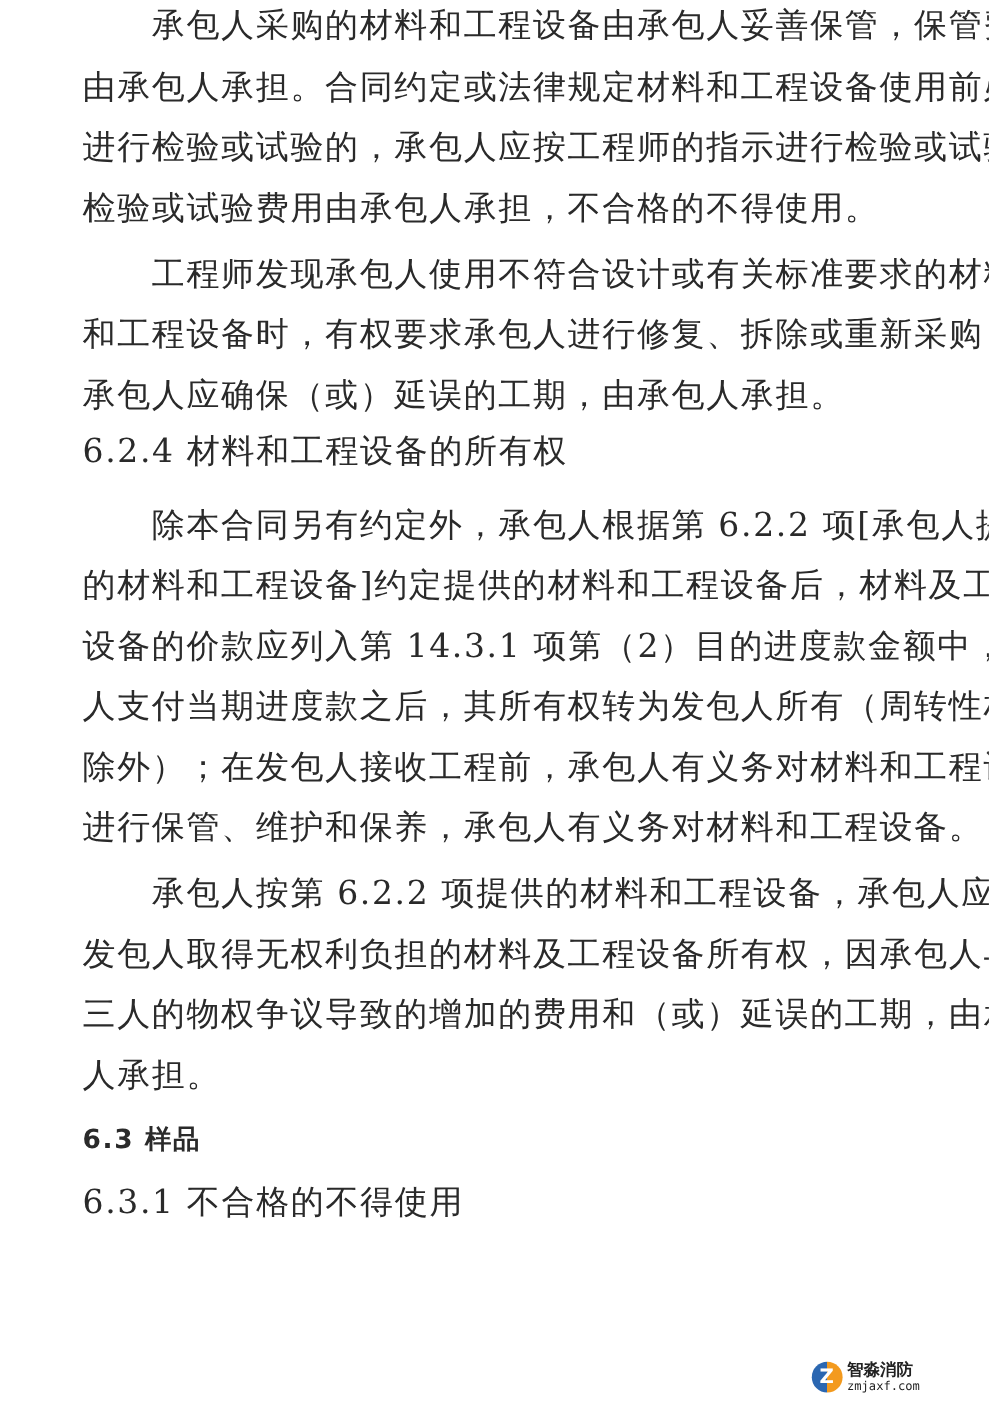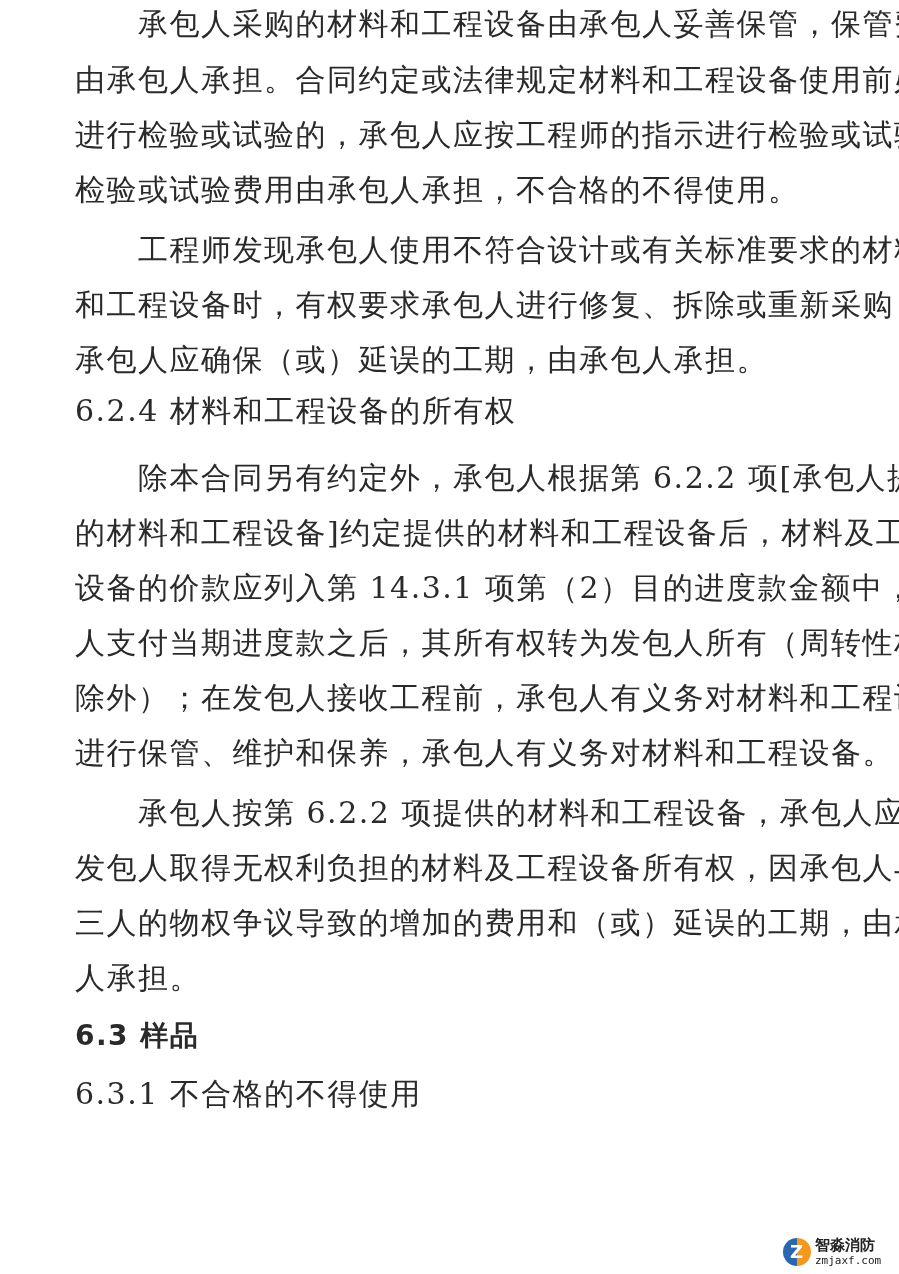--- a/index.html
+++ b/index.html
@@ -1,21 +1,21 @@
 <!DOCTYPE html>
 <html><head>
 <meta charset="utf-8">
 <style>
   html, body { margin:0; padding:0; background:#ffffff; }
   body { width:899px; height:1274px; position:relative; overflow:hidden;
          font-family:"DejaVu Serif", "Liberation Serif", serif; color:#2a2a2a; }
   .doc { position:absolute; left:75px; top:0; width:752px; }
   .line { position:absolute; left:0; font-size:30px; line-height:36px; white-space:nowrap; letter-spacing:1.5px; }
-  .heading-bold { font-family:"DejaVu Sans","Liberation Sans",sans-serif; font-weight:bold; font-size:28px; }
-  .watermark { position:absolute; left:783px; top:1236px; width:110px; height:34px;text-decoration:underline; }
+  .heading-bold { font-family:"DejaVu Sans","Liberation Sans",sans-serif; font-weight:bold; font-size:24px; }
+  .watermark { position:absolute; left:738px; top:1236px; width:110px; height:34px;text-decoration:underline; }
   .wm-logo { position:absolute; left:0; top:2px; width:28px; height:28px; border-radius:50%;
              background:conic-gradient(#f39a1e 0 50%, #2b67b1 50% 100%); }
   .wm-logo::after { content:"Z"; position:absolute; left:7px; top:3px; font:bold 18px "DejaVu Sans",sans-serif; color:#fff; }
   .wm-cn { position:absolute; left:32px; top:0; font:bold 15px "DejaVu Sans",sans-serif; color:#222; white-space:nowrap; }
   .wm-en { position:absolute; left:32px; top:18px; font:11px "DejaVu Sans Mono",monospace; color:#222; white-space:nowrap; }
 </style>
 </head>
 <body>
 
 <div class="doc">

